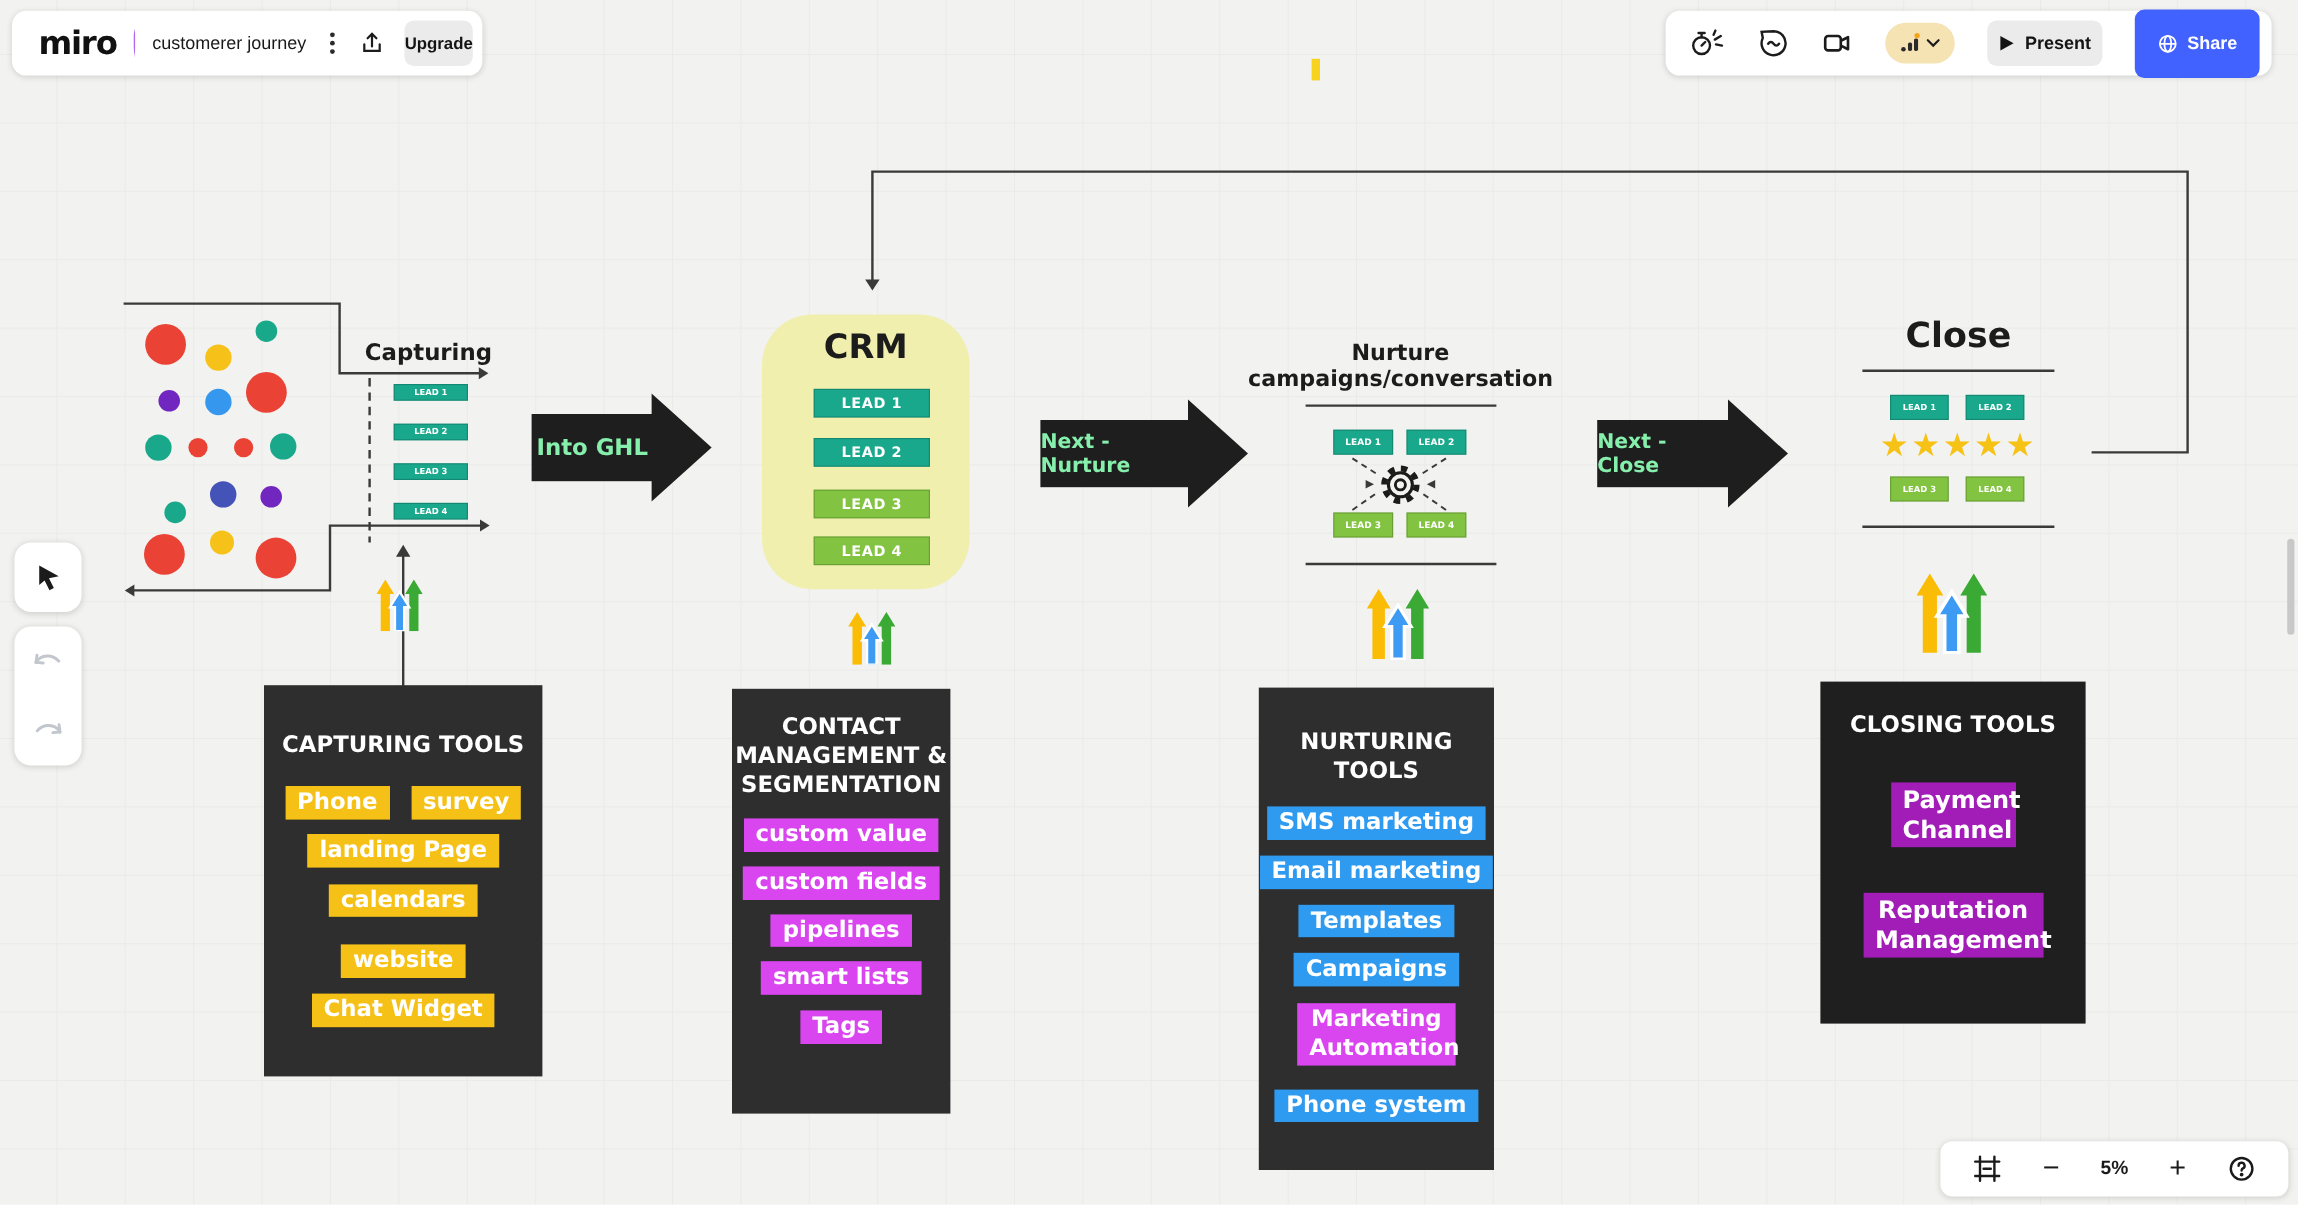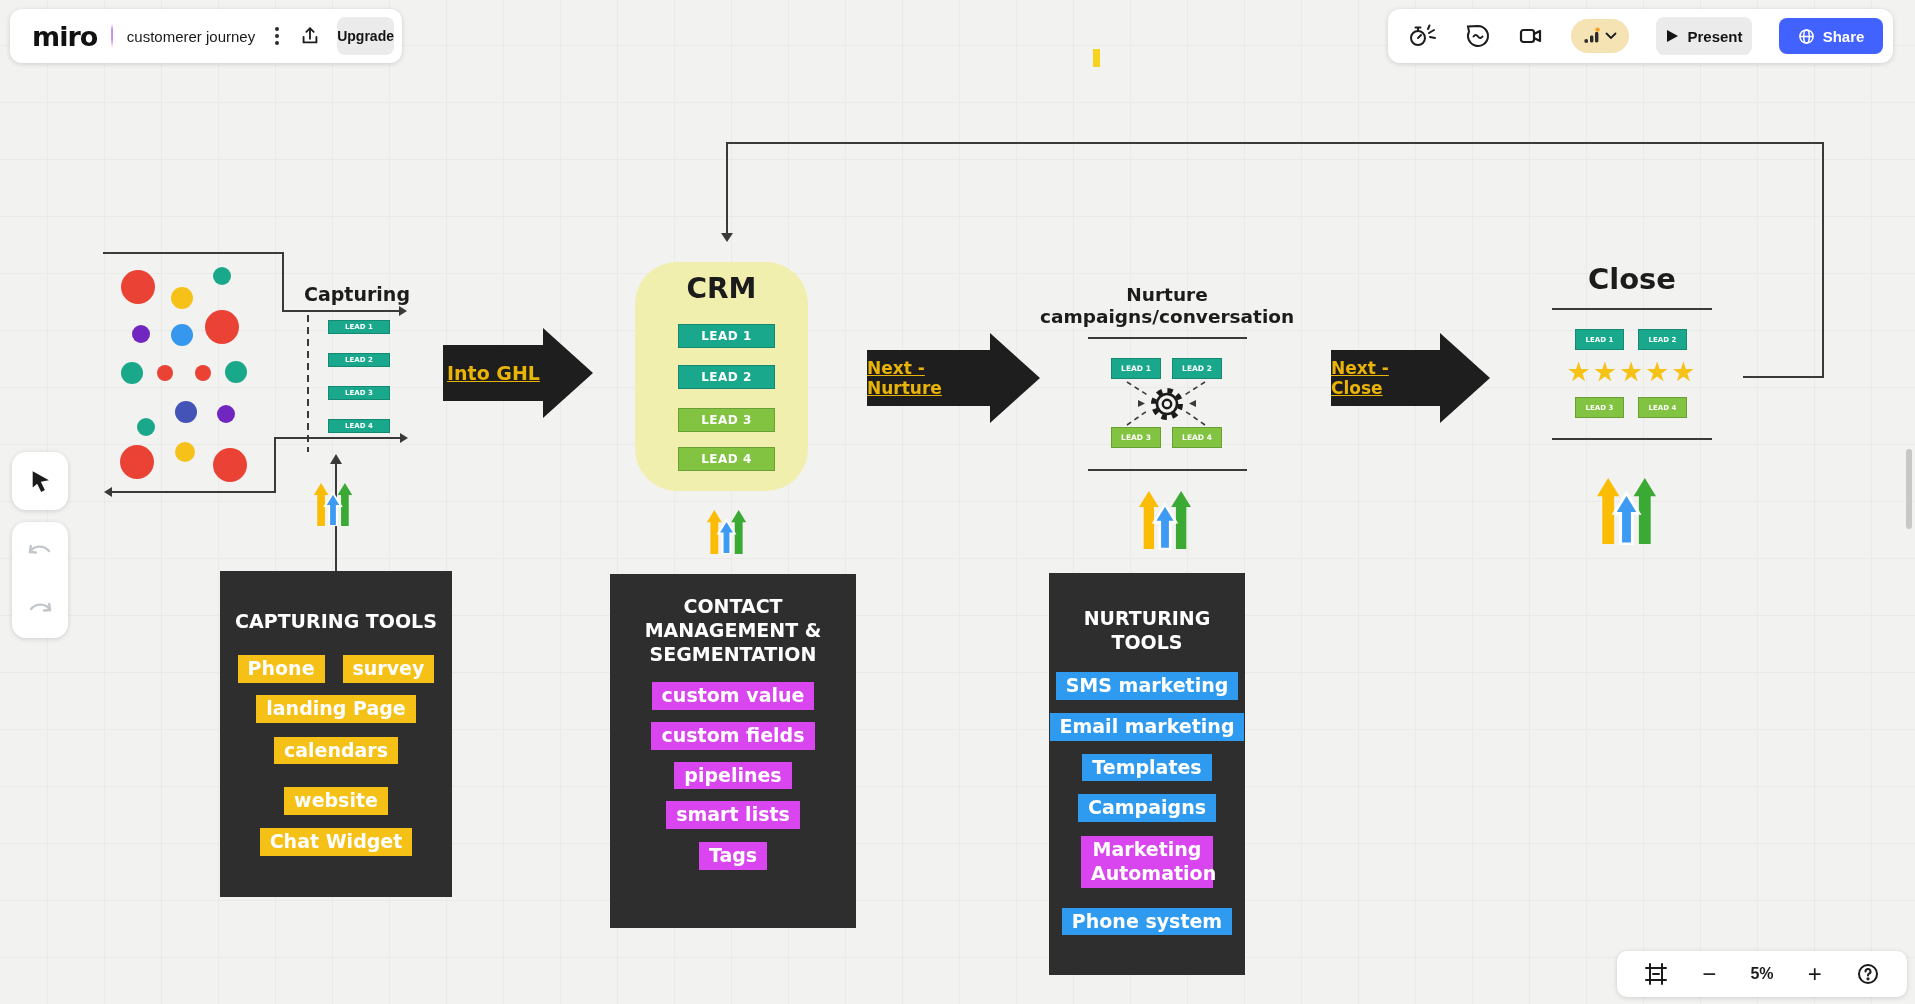--- a/index.html
+++ b/index.html
@@ -23,21 +23,21 @@
             clip-path:polygon(50% 0,96% 22%,96% 62%,50% 100%,4% 62%,4% 22%); }
   .board-title { font-size:15px; color:#1a1a1a; white-space:nowrap; }
   .kebab { display:flex; flex-direction:column; gap:3px; padding:6px; cursor:pointer; }
   .kebab i { width:4px; height:4px; border-radius:50%; background:#2b2b2b; }
   .btn { border:none; border-radius:8px; font-weight:bold; cursor:pointer;
          display:flex; align-items:center; justify-content:center; gap:8px;
          font-family:"Liberation Sans", sans-serif; }
   .btn.gray { background:#ebebeb; color:#141414; }
   .upgrade { width:76px; height:38px; font-size:14px; margin-left:2px; }
   .present { width:96px; height:38px; font-size:15px; }
-  .share { width:104px; height:36px; font-size:15px; background:#4262ff; color:#fff; }
+  .share { width:104px; height:57px; font-size:15px; background:#4262ff; color:#fff; }
   .chip { width:58px; height:34px; border-radius:17px; background:#f6e3b4;
           display:flex; align-items:center; justify-content:center; gap:4px; cursor:pointer; }
   .icon-btn { display:flex; align-items:center; justify-content:center; cursor:pointer; }
 
   
   .tool-card { position:absolute; background:#fff; border-radius:14px;
                box-shadow:0 1px 5px rgba(0,0,0,.15); display:flex; flex-direction:column;
                align-items:center; justify-content:space-around; }
 
   
@@ -52,21 +52,21 @@
 
   
   .lead { position:absolute; color:#fff; font-weight:bold; text-align:center;
           font-family:"DejaVu Sans", sans-serif; border:1px solid rgba(0,0,0,.18);
           display:flex; align-items:center; justify-content:center; }
   .teal { background:#19a88c; } .green { background:#82c341; }
 
   
   .barrow { position:absolute; font-family:"DejaVu Sans", sans-serif; }
   .barrow .body { position:absolute; left:0; top:17px; height:56px; background:#1e1e1e;
-                  color:#eab308; font-weight:bold; display:flex; align-items:center; justify-content:center;text-decoration:underline; }
+                  color:#86efac; font-weight:bold; display:flex; align-items:center; justify-content:center; }
   .barrow .head { position:absolute; top:0; width:0; height:0;
                   border-top:45px solid transparent; border-bottom:45px solid transparent;
                   border-left:50px solid #1e1e1e; }
 
   
   .dark-box { position:absolute; background:#2e2e2e; color:#fff; display:flex;
               flex-direction:column; align-items:center; font-family:"DejaVu Sans", sans-serif; }
   .dark-box .dtitle { font-weight:bold; font-size:19px; text-align:center; line-height:24px; }
   .tag { color:#fff; font-weight:bold; font-size:19px; line-height:1.25; padding:2px 10px;
          text-align:center; font-family:"DejaVu Sans", sans-serif; }
@@ -208,39 +208,44 @@
     <div style="display:flex;gap:18px;margin-top:22px">
       <span class="tag yellow">Phone</span>
       <span class="tag yellow">survey</span>
     </div>
     <span class="tag yellow" style="margin-top:12px">landing Page</span>
     <span class="tag yellow" style="margin-top:14px">calendars</span>
     <span class="tag yellow" style="margin-top:23px">website</span>
     <span class="tag yellow" style="margin-top:13px">Chat Widget</span>
   </div>
 
-  <div class="dark-box" style="left:610px;top:574px;width:246px;height:354px;padding-top:20px">
+  <div class="dark-box" style="left:610px;top:574px;width:182px;height:354px;padding-top:20px">
     <div class="dtitle" style="width:185px">CONTACT MANAGEMENT &amp; SEGMENTATION</div>
     <span class="tag greenbg" style="margin-top:16px">custom value</span>
     <span class="tag greenbg" style="margin-top:12px">custom fields</span>
     <span class="tag greenbg" style="margin-top:12px">pipelines</span>
     <span class="tag greenbg" style="margin-top:12px">smart lists</span>
     <span class="tag greenbg" style="margin-top:13px">Tags</span>
   </div>
 
   <div class="dark-box" style="left:1049px;top:573px;width:196px;height:402px;padding-top:33px">
     <div class="dtitle">NURTURING TOOLS</div>
     <span class="tag bluebg" style="margin-top:18px">SMS marketing</span>
     <span class="tag bluebg" style="margin-top:13px">Email marketing</span>
     <span class="tag bluebg" style="margin-top:13px">Templates</span>
     <span class="tag bluebg" style="margin-top:13px">Campaigns</span>
     <span class="tag greenbg" style="margin-top:14px;width:132px">Marketing Automation</span>
     <span class="tag bluebg" style="margin-top:20px">Phone system</span>
   </div>
 
+  <div class="dark-box" style="left:1517px;top:568px;width:221px;height:285px;padding-top:24px;background:#1f1f1f">
+    <div class="dtitle">CLOSING TOOLS</div>
+    <span class="tag purplebg" style="margin-top:36px;width:104px;font-size:20px">Payment Channel</span>
+    <span class="tag purplebg" style="margin-top:38px;width:150px;font-size:20px">Reputation Management</span>
+  </div>
 
   <div class="bar topleft">
     <span class="logo">miro</span>
     <span class="shield"></span>
     <span class="board-title">customerer journey</span>
     <span class="kebab">
         <i></i>
         <i></i>
         <i></i>
       </span>

